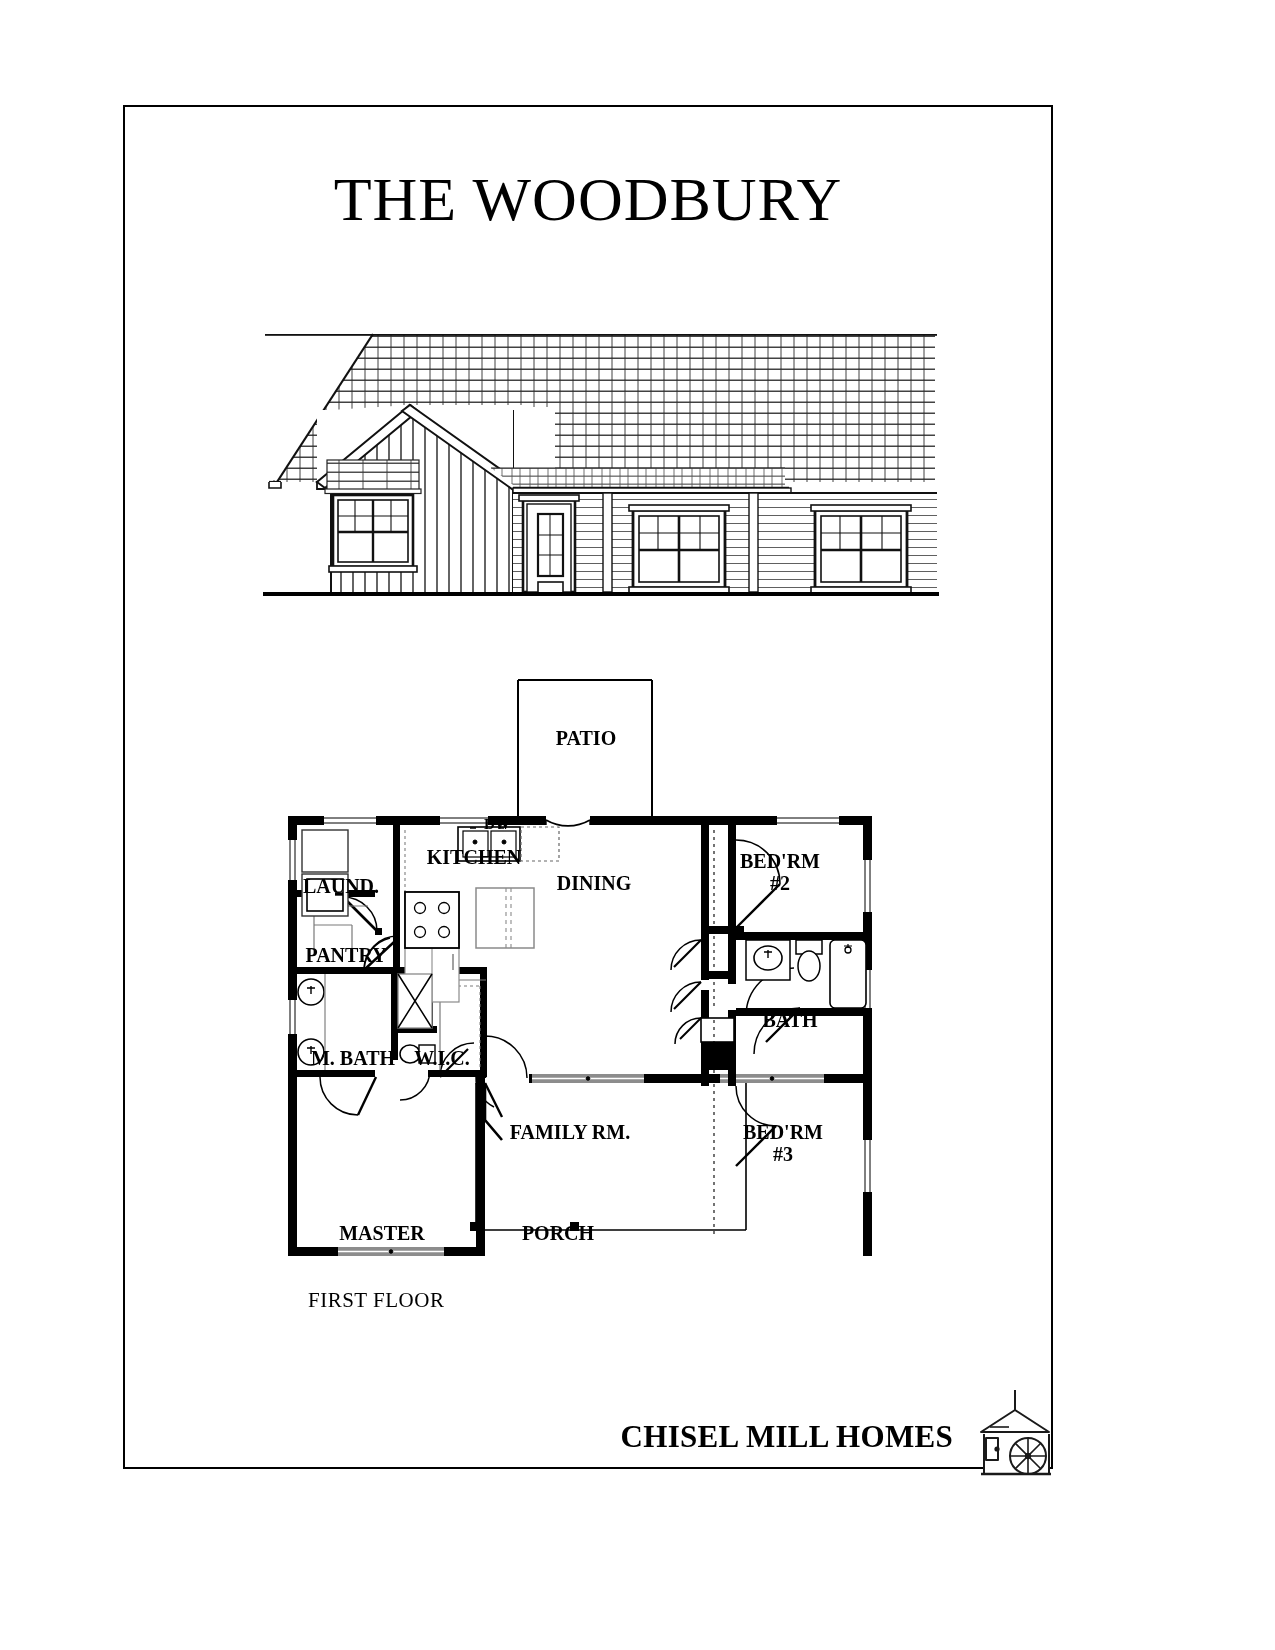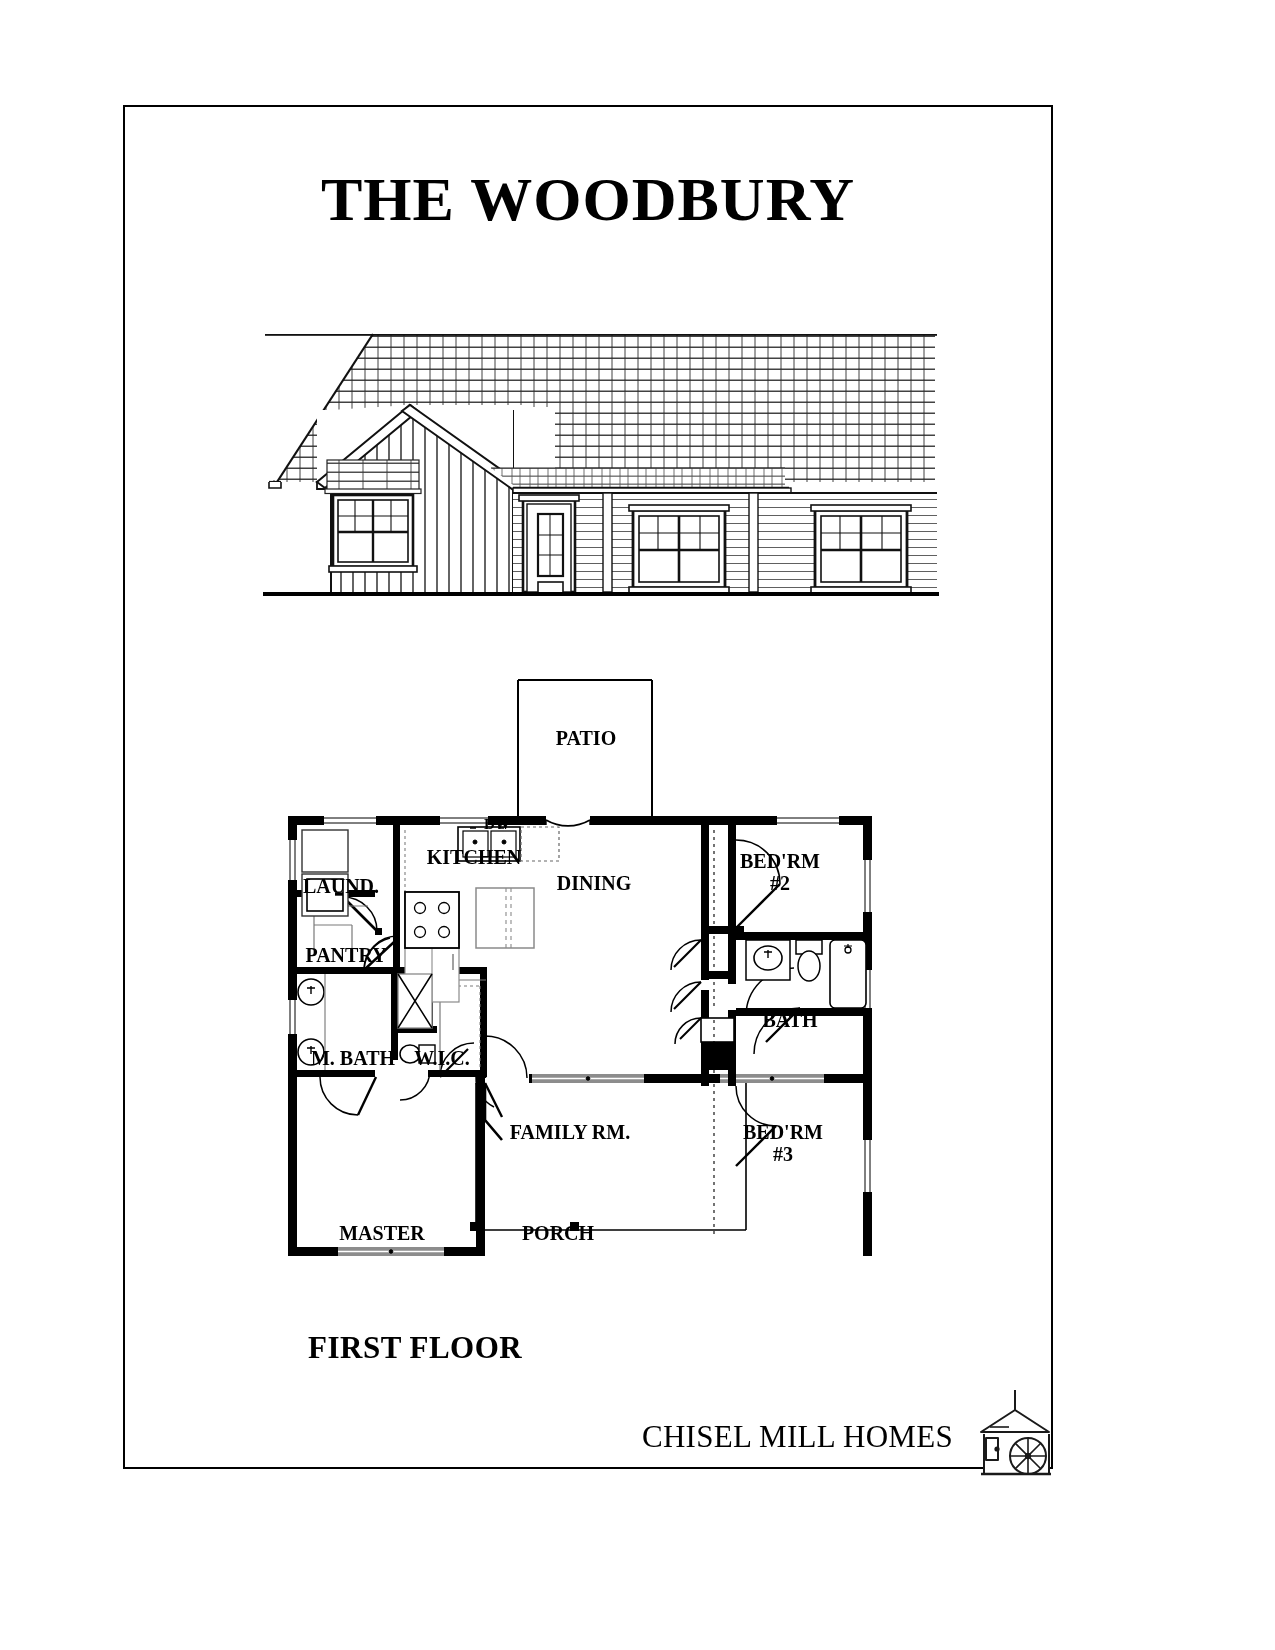--- a/index.html
+++ b/index.html
@@ -26,51 +26,51 @@
     background: #fff;
   }
 
   
   #plan-title {
     position: absolute;
     left: 123px; top: 168px;
     width: 930px;
     text-align: center;
     font-size: 62px;
-    font-weight: bold;
+    font-weight: normal;
     letter-spacing: 1px;
     font-family: "Liberation Serif", serif;
     color: #000;
     line-height: 1;
   }
 
   
   #elevation { position: absolute; left: 255px; top: 292px; width: 690px; height: 310px; }
 
   
   #floorplan { position: absolute; left: 280px; top: 670px; width: 600px; height: 620px; }
 
   #first-floor-caption {
     position: absolute;
-    left: 308px; top: 1330px;
-    font-size: 31px; font-weight: bold;
+    left: 308px; top: 1288px;
+    font-size: 21px; font-weight: normal;
     letter-spacing: 0.5px;
     color: #000;
   }
 
   
   #brand {
     position: absolute;
     left: 700px; top: 1392px;
     width: 353px;
     display: flex; align-items: center; justify-content: flex-end;
     gap: 4px;
   }
   #brand-name {
-    font-size: 31px; font-weight: normal;
+    font-size: 31px; font-weight: bold;
     letter-spacing: 0.3px; white-space: nowrap;
     color: #000;
   }
   #brand-mark { width: 96px; height: 96px; flex: 0 0 96px; margin-top: -6px; }
 
   
   .rm-label { font-family: "Liberation Serif", serif; font-weight: bold; fill: #000; }
 </style>
 </head>
 <body>

